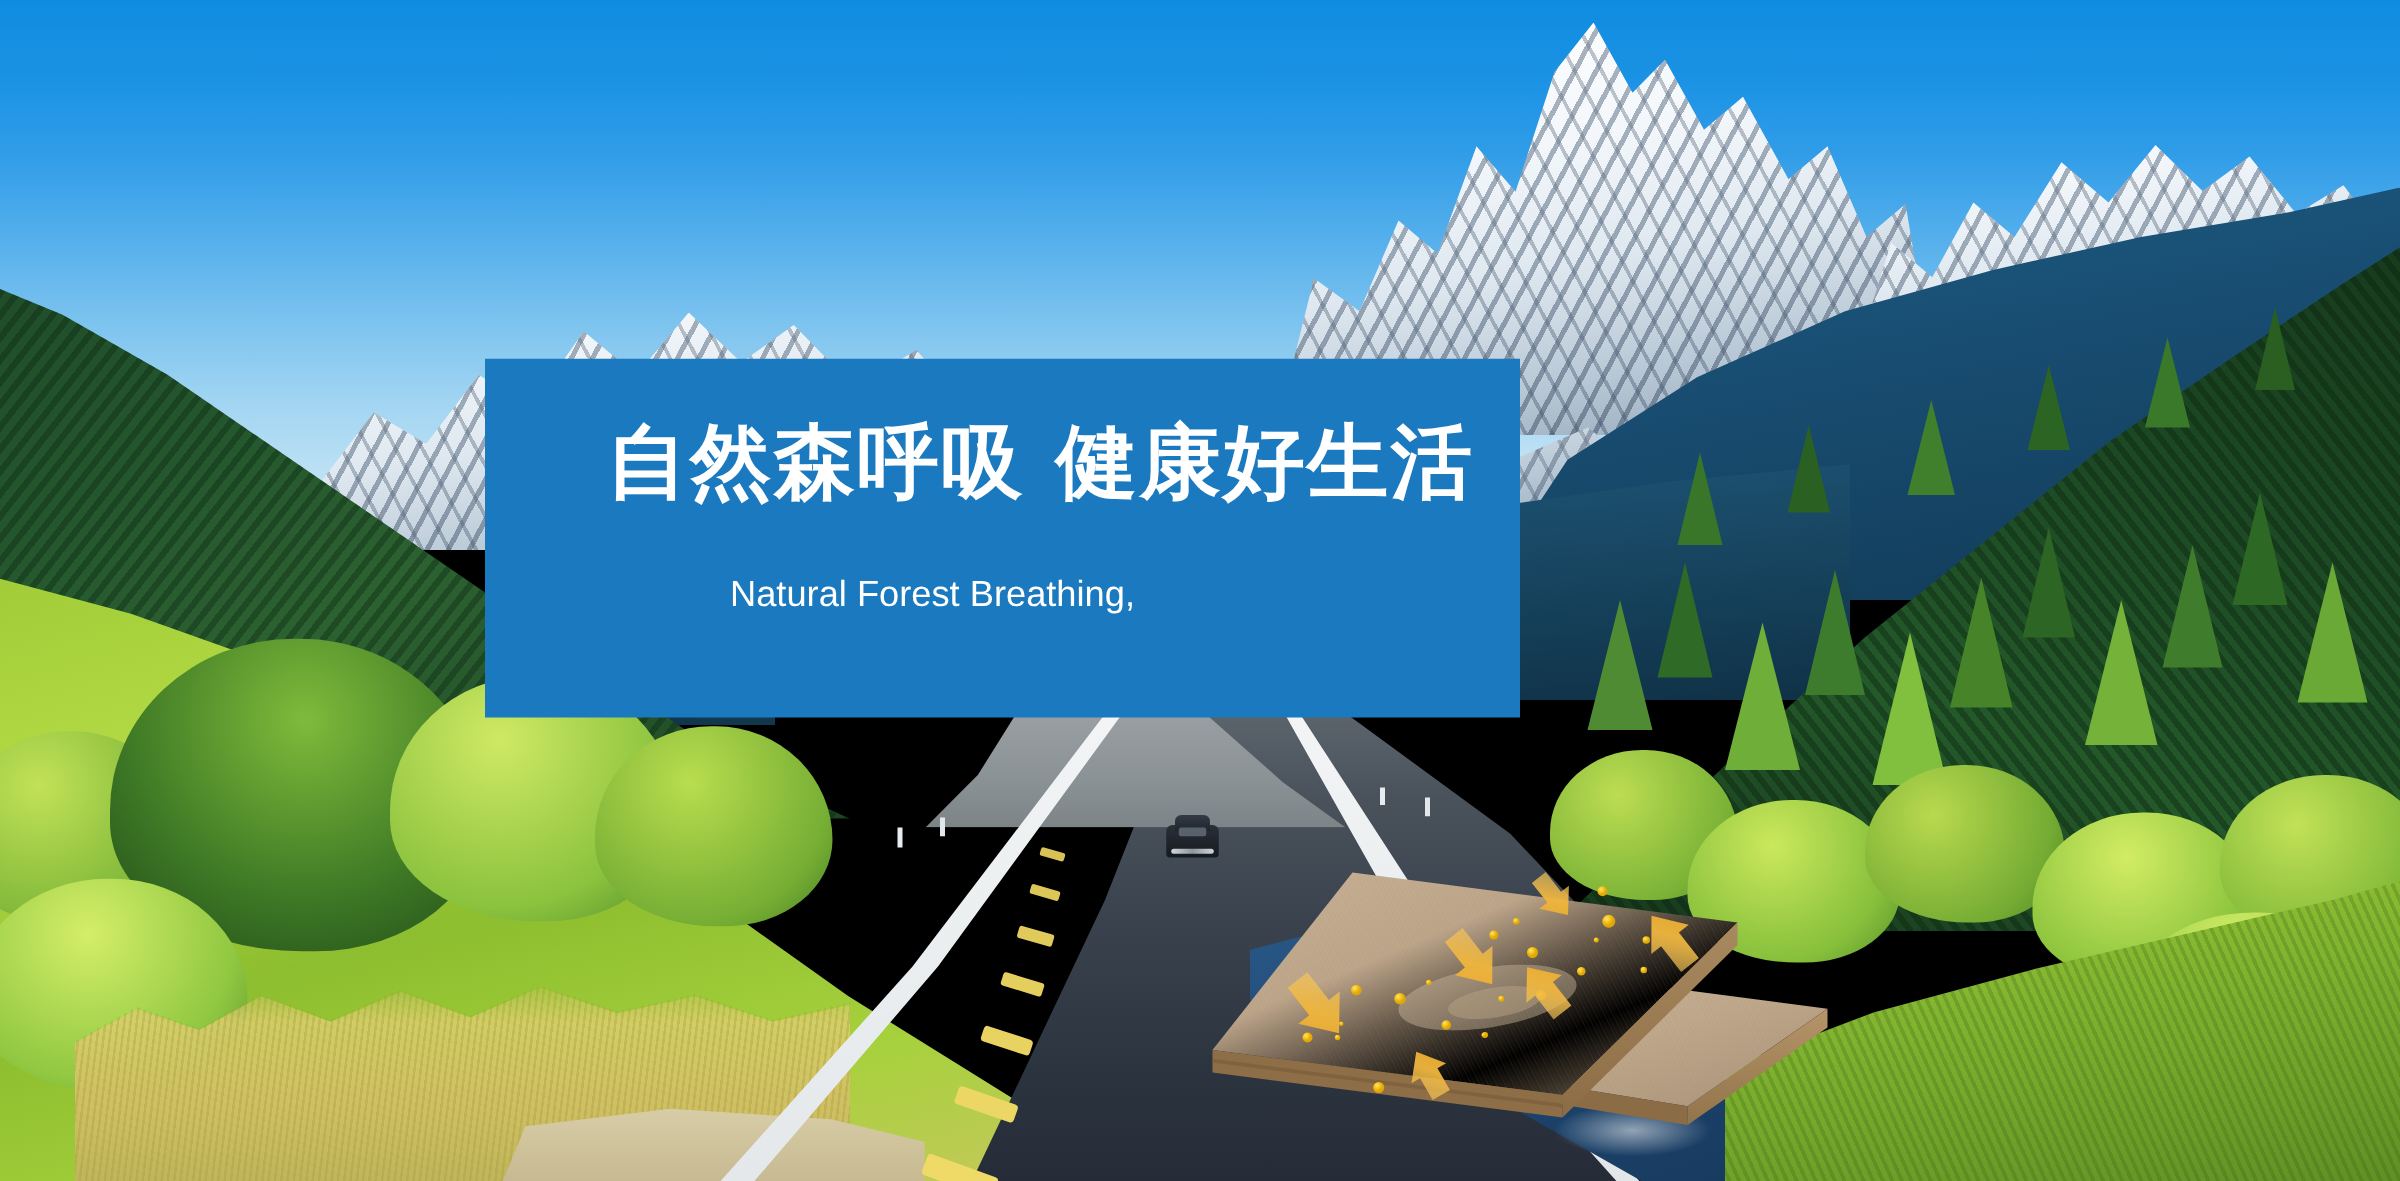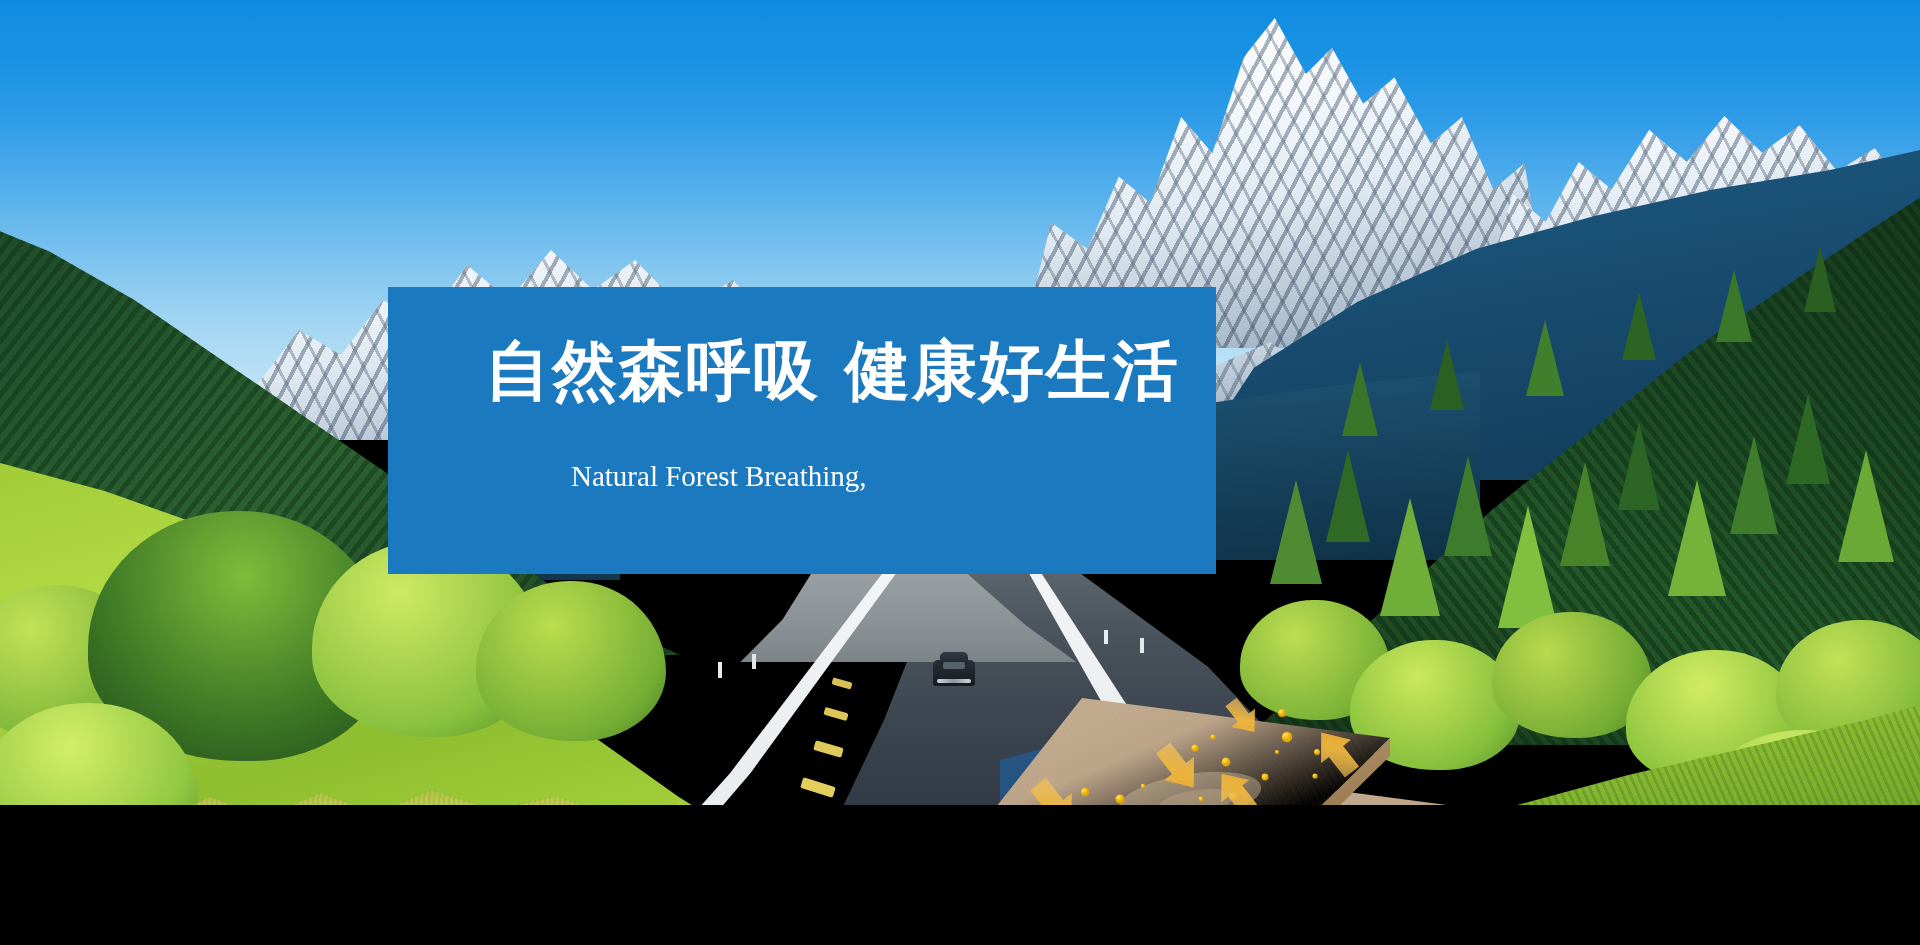--- a/index.html
+++ b/index.html
@@ -5,21 +5,21 @@
 <style>
   * { margin:0; padding:0; box-sizing:border-box; }
   html,body{
     width:1920px; height:945px; overflow:hidden;
     background:#000;
     font-family:"Liberation Sans","DejaVu Sans",sans-serif;
   }
 
   #banner{
     position:relative;
-    width:1920px; height:805px;
+    width:1920px; height:945px;
     overflow:hidden;
   }
 
   
   .sky{
     position:absolute; left:0; top:0; width:1920px; height:430px;
     background:linear-gradient(180deg,
       #0f8ce0 0%, #1a92e4 14%, #2f9ce8 28%,
       #56b0ec 45%, #7cc3ef 60%, #a2d5f2 75%, #bfe2f5 90%, #cfe9f7 100%);
   }
@@ -81,24 +81,24 @@
     z-index:60;
   }
   #headline-panel .h1{
     position:absolute; left:97px; top:48px;
     font-size:65px; font-weight:700; color:#fff;
     letter-spacing:2px; line-height:1.12;
     white-space:nowrap;
     font-family:"DejaVu Sans","Liberation Sans",sans-serif;
   }
   #headline-panel .sub{
-    position:absolute; left:183px; top:169px;
+    position:absolute; left:196px; top:169px;
     font-size:29px; font-weight:400; color:#fff;
     line-height:1.38;
-    font-family:Liberation Serif, serif;
+    font-family:Liberation Sans, sans-serif;
   }
 
   
   #plank-graphic{
     position:absolute; left:960px; top:680px;
     width:510px; height:265px;
     z-index:50;
   }
 </style>
 </head>

